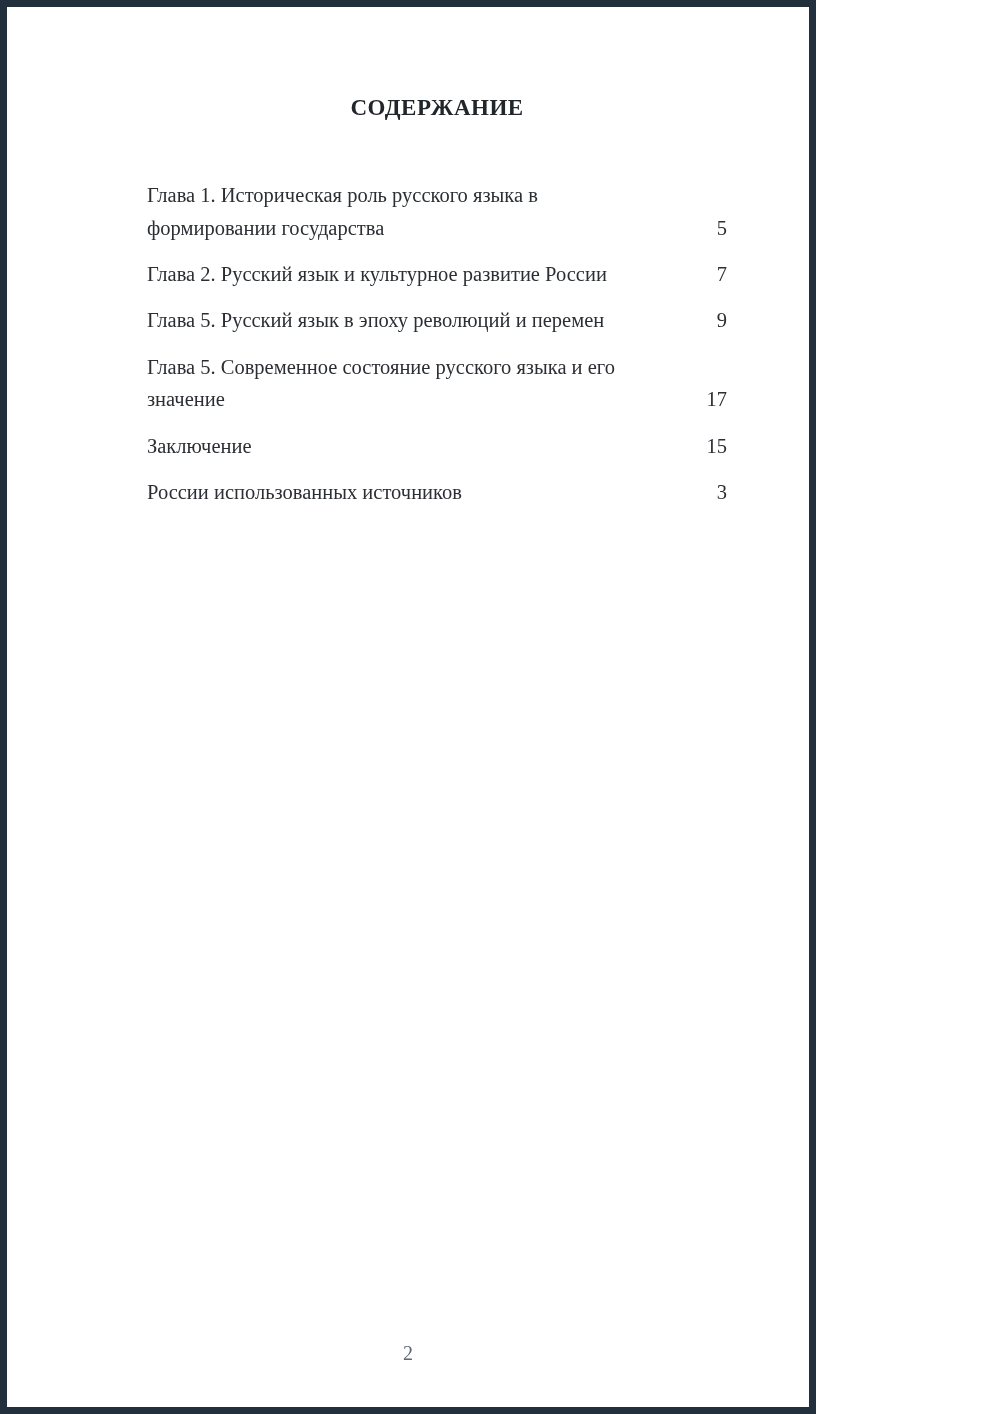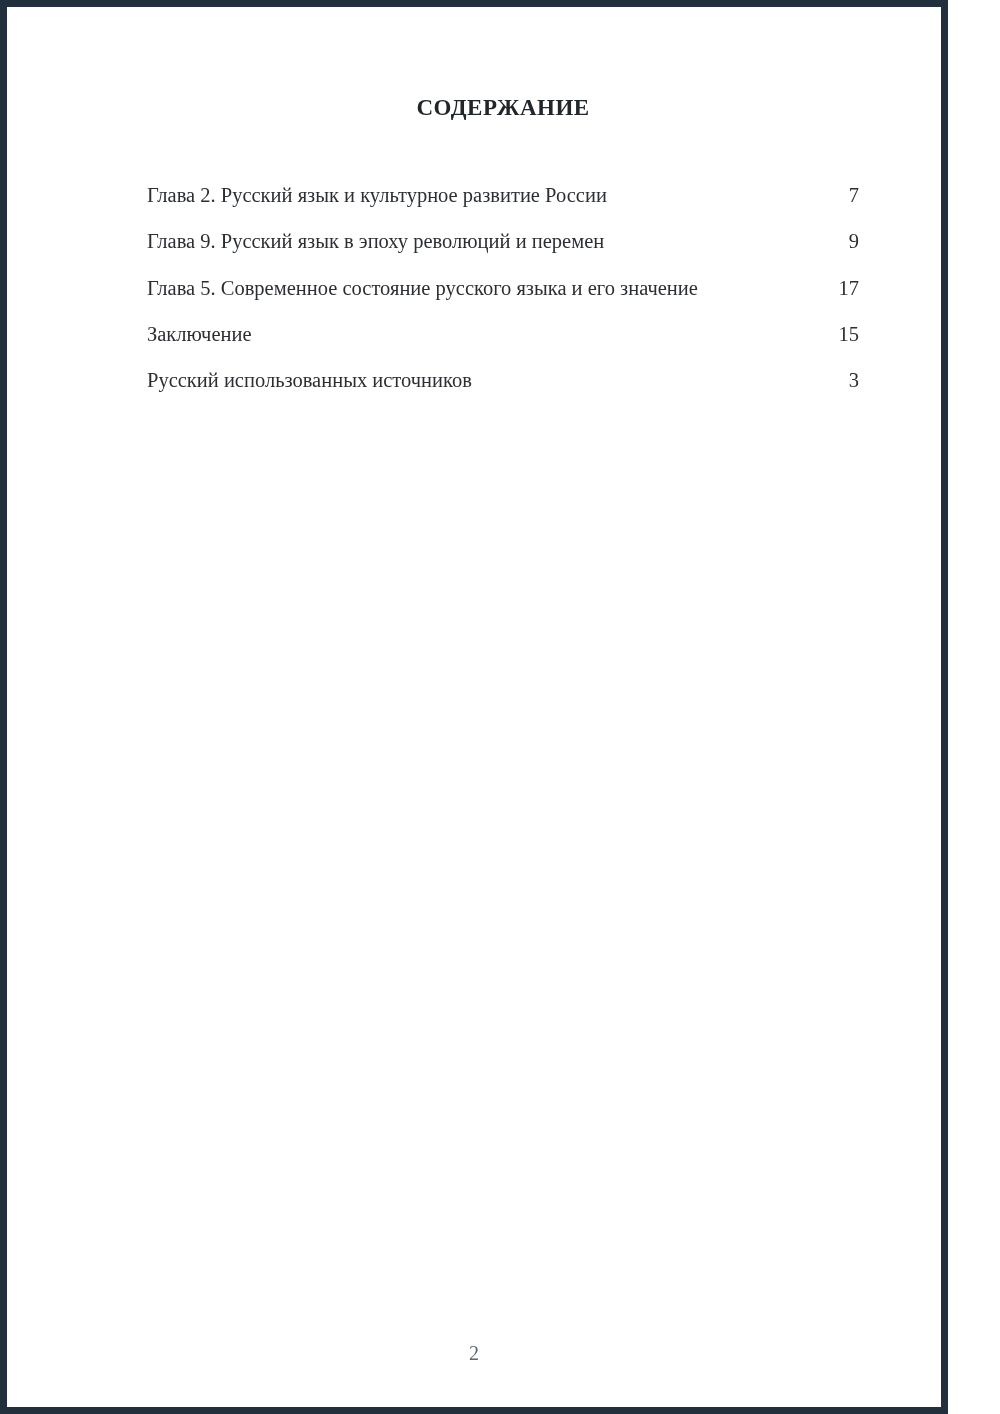--- a/index.html
+++ b/index.html
@@ -3,21 +3,21 @@
 <meta charset="utf-8">
 <style>
   * { margin: 0; padding: 0; box-sizing: border-box; }
 
   html, body {
     background: #ffffff;
   }
 
   .page {
     position: relative;
-    width: 948px;
+    width: 816px;
     height: 1414px;
     background: #ffffff;
     border: 7px solid #22303e;
     font-family: "Liberation Serif", "DejaVu Serif", serif;
     color: #2b2f33;
     overflow: hidden;
   }
 
   .content {
     padding: 88px 82px 0 140px;
@@ -70,44 +70,48 @@
 </head>
 <body>
 
 <div class="page">
   <div class="content">
 
     <div class="doc-title">СОДЕРЖАНИЕ</div>
 
     <div class="toc-list">
 
+  <div class="toc-row">
+    <div class="toc-label">Глава 1. Историческая роль русского языка в формировании государства</div>
+    <div class="toc-page">5</div>
+  </div>
 
   <div class="toc-row">
     <div class="toc-label">Глава 2. Русский язык и культурное развитие России</div>
     <div class="toc-page">7</div>
   </div>
 
   <div class="toc-row">
-    <div class="toc-label">Глава 9. Русский язык в эпоху революций и перемен</div>
+    <div class="toc-label">Глава 5. Русский язык в эпоху революций и перемен</div>
     <div class="toc-page">9</div>
   </div>
 
   <div class="toc-row">
     <div class="toc-label">Глава 5. Современное состояние русского языка и его значение</div>
     <div class="toc-page">17</div>
   </div>
 
 
   <div class="toc-row">
     <div class="toc-label">Заключение</div>
     <div class="toc-page">15</div>
   </div>
 
   <div class="toc-row">
-    <div class="toc-label">Русский использованных источников</div>
+    <div class="toc-label">России использованных источников</div>
     <div class="toc-page">3</div>
   </div>
 </div>
 
   </div>
 
   <div class="page-footer">2</div>
 </div>
 
 </body></html>

